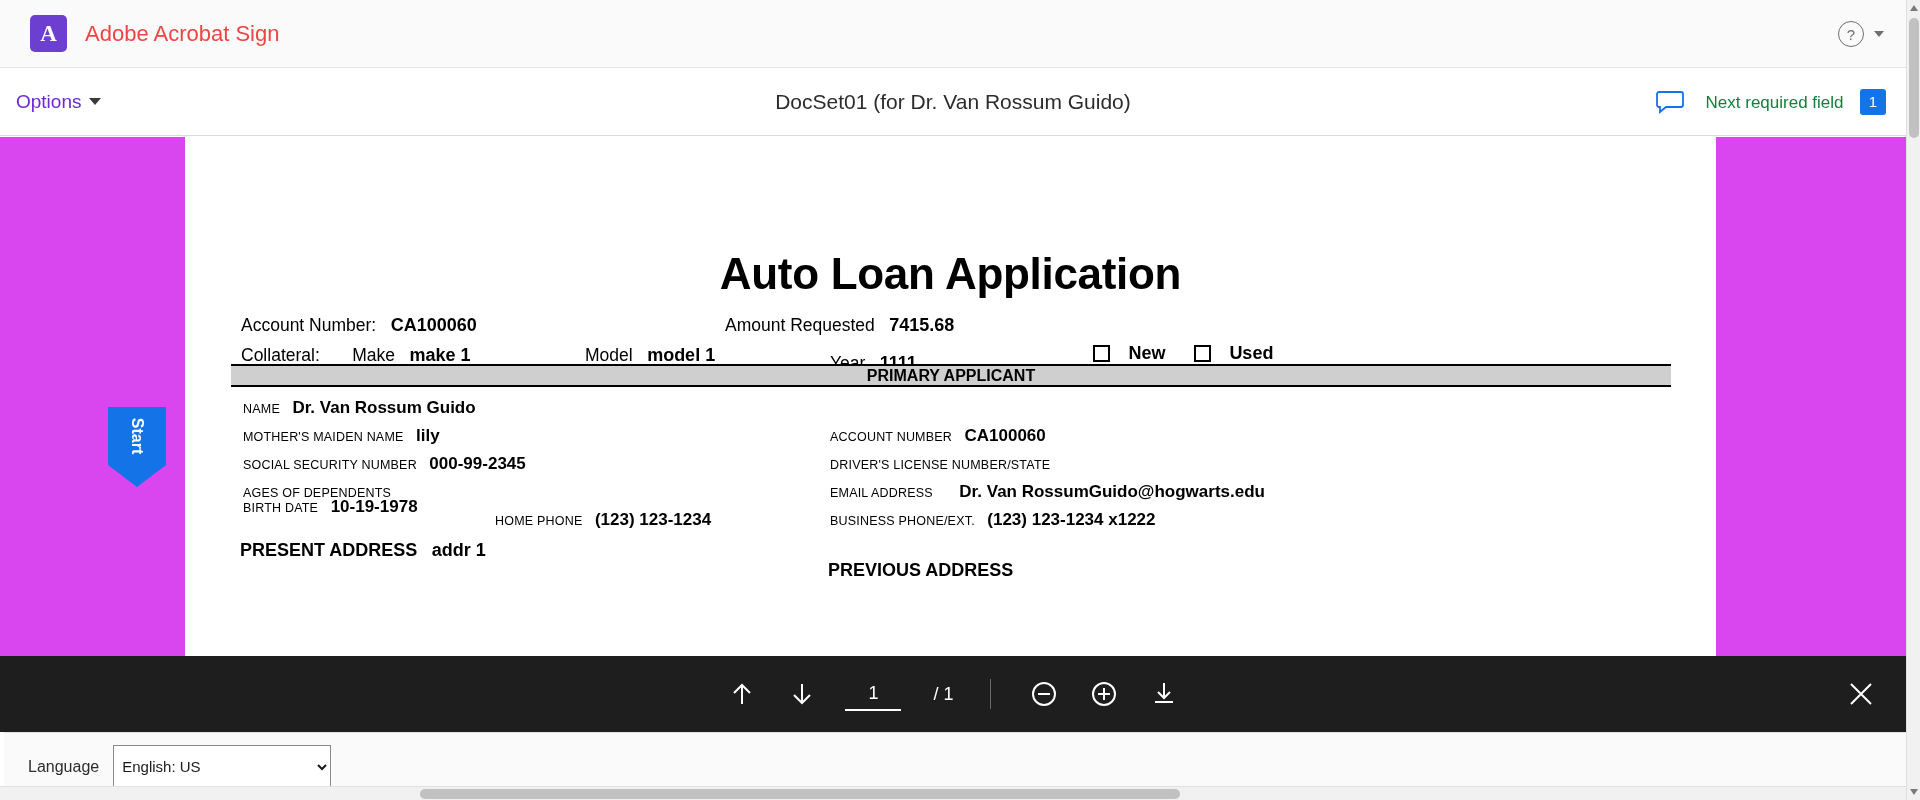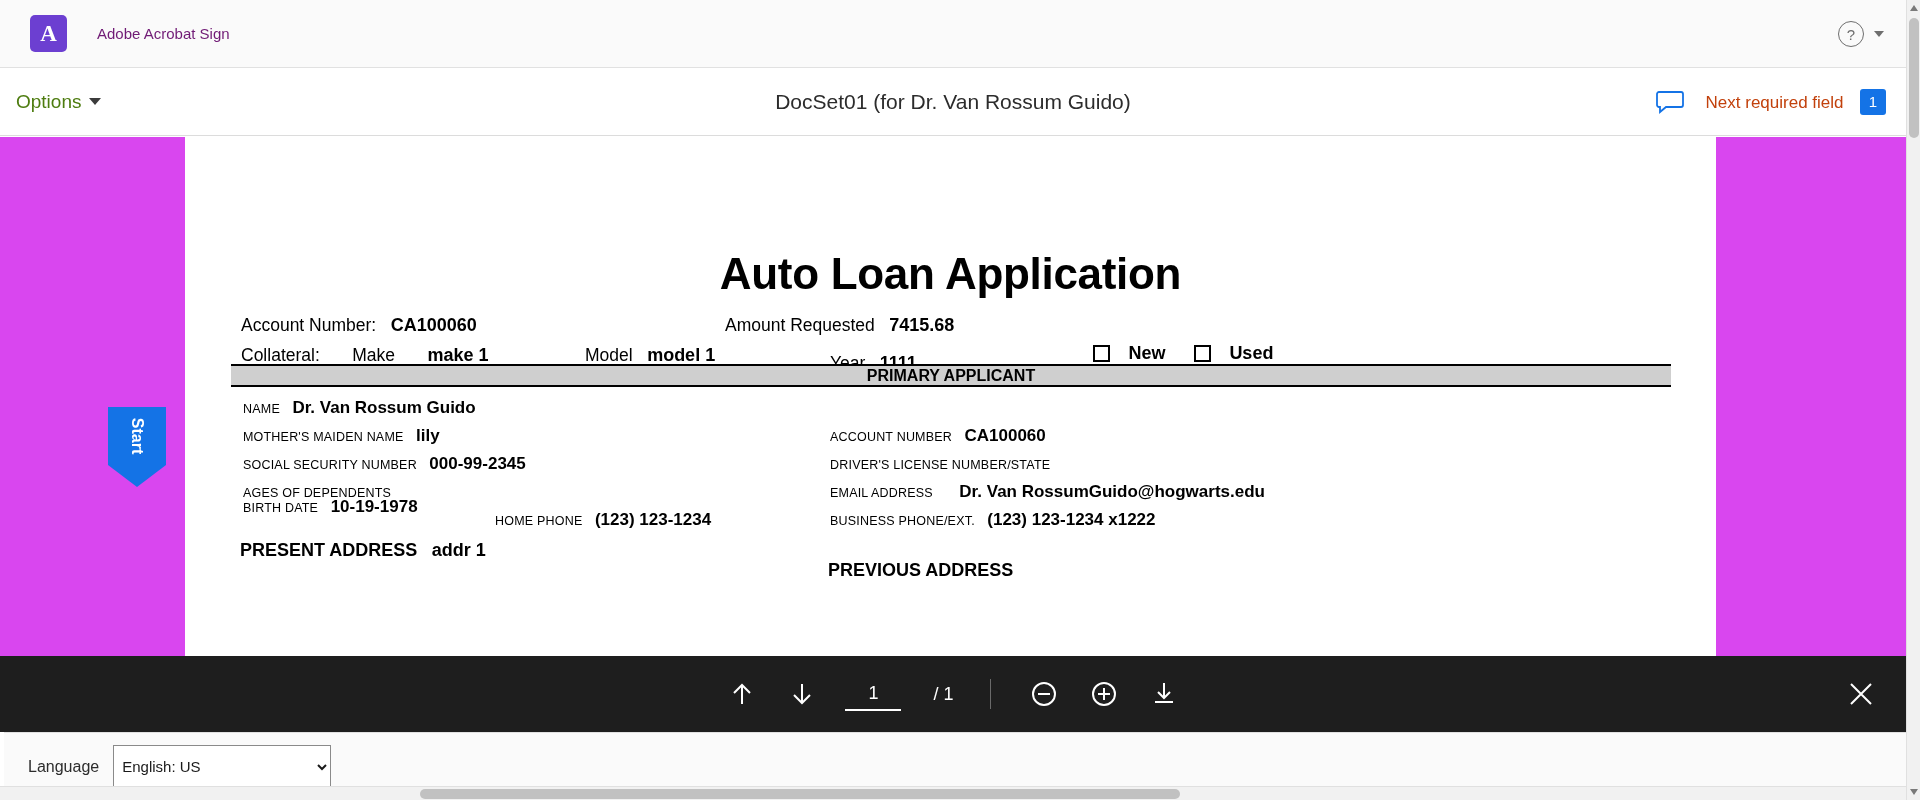--- a/index.html
+++ b/index.html
@@ -30,23 +30,23 @@
     background: #6c3fd1;
     border-radius: 5px;
     display: flex; align-items: center; justify-content: center;
     color: #ffffff;
     font-family: "Liberation Serif", serif;
     font-weight: bold;
     font-size: 23px;
     line-height: 1;
   }
   .brand-title {
-    margin-left: 30px;
-    font-size: 15px;
-    color: #701a75;
+    margin-left: 18px;
+    font-size: 22px;
+    color: #ef4444;
   }
   .brand-right {
     position: absolute; right: 22px; top: 0; height: 68px;
     display: flex; align-items: center; gap: 10px;
   }
   .help-circle {
     width: 26px; height: 26px;
     border-radius: 50%;
     border: 1.6px solid #6e6e6e;
     color: #6e6e6e;
@@ -64,21 +64,21 @@
   .optionsbar {
     position: absolute; top: 68px; left: 0;
     width: 1906px; height: 68px;
     background: #ffffff;
     border-bottom: 1px solid #dcdcdc;
   }
   .options-btn {
     position: absolute; left: 16px; top: 50%;
     transform: translateY(-50%);
     display: flex; align-items: center; gap: 8px;
-    font-size: 19px; color: #4d7c0f;
+    font-size: 19px; color: #6d28d9;
     cursor: pointer;
   }
   .chev {
     width: 0; height: 0;
     border-left: 6px solid transparent;
     border-right: 6px solid transparent;
     border-top: 7px solid #3b3b3b;
   }
   .doc-title {
     position: absolute; left: 0; right: 0; top: 50%;
@@ -87,21 +87,21 @@
     font-size: 21px;
     color: #2c2c2c;
   }
   .ob-right {
     position: absolute; right: 20px; top: 50%;
     transform: translateY(-50%);
     display: flex; align-items: center; gap: 22px;
   }
   .comment-icon svg { display: block; }
   .next-field-link {
-    font-size: 17px; color: #c2410c; cursor: pointer;
+    font-size: 17px; color: #15803d; cursor: pointer;
   }
   .next-field-count {
     background: #1473e6; color: #ffffff;
     font-size: 15px;
     min-width: 26px; height: 26px;
     border-radius: 3px;
     display: inline-flex; align-items: center; justify-content: center;
     padding: 0 6px;
     margin-left: 12px;
   }
@@ -317,21 +317,21 @@
         <span class="val" style="margin-left:10px;">CA100060</span>
       </div>
       <div class="doc-line" style="left:540px; top:178px;">
         <span class="lbl">Amount Requested</span>
         <span class="val" style="margin-left:10px;">7415.68</span>
       </div>
 
       <div class="doc-line" style="left:56px; top:208px;">
         <span class="lbl">Collateral:</span>
         <span class="lbl" style="margin-left:28px;">Make</span>
-        <span class="val" style="margin-left:28px;">make 1</span>
+        <span class="val" style="margin-left:10px;">make 1</span>
       </div>
       <div class="doc-line" style="left:400px; top:208px;">
         <span class="lbl">Model</span>
         <span class="val" style="margin-left:10px;">model 1</span>
       </div>
       <div class="doc-line" style="left:645px; top:216px;">
         <span class="lbl">Year</span>
         <span class="val" style="margin-left:10px;">1111</span>
       </div>
       <div class="doc-line" style="left:908px; top:206px;">

